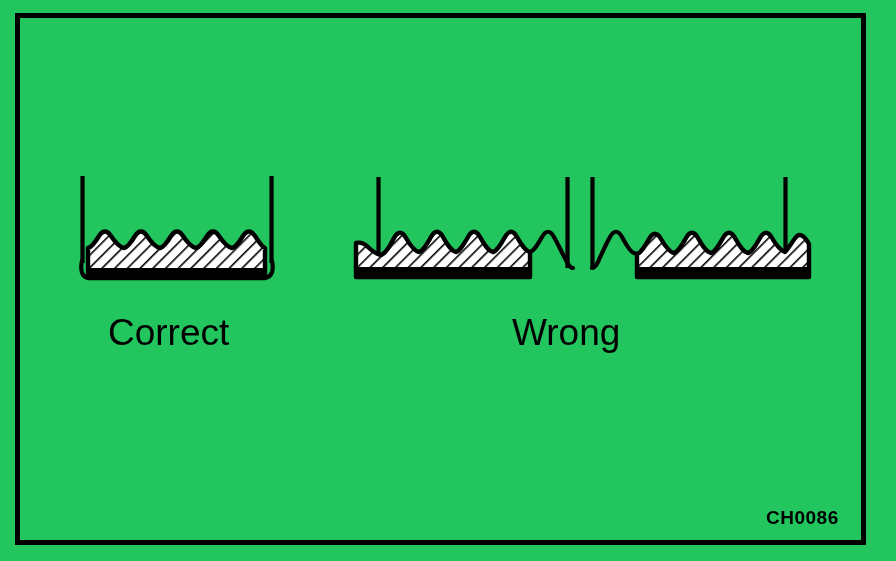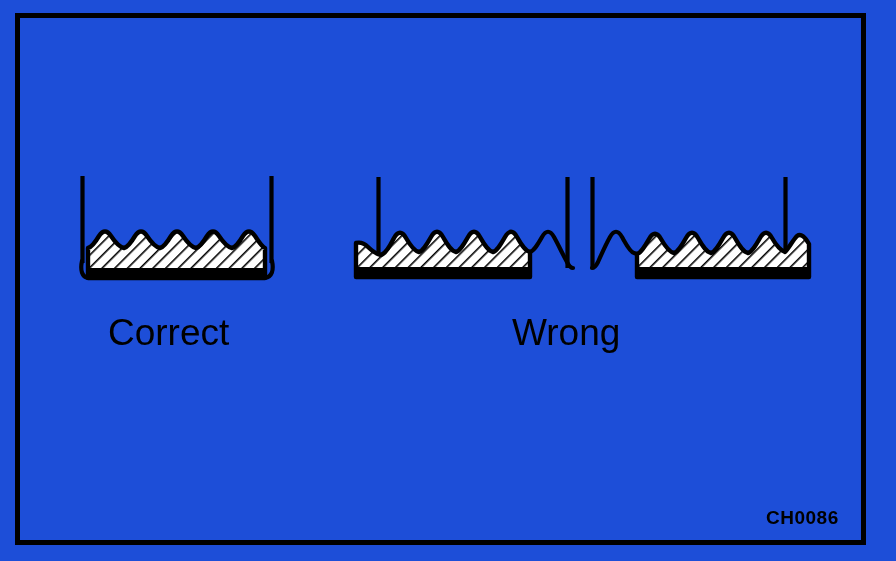--- a/index.html
+++ b/index.html
@@ -11,21 +11,21 @@
   body {
     width: 896px;
     height: 561px;
     font-family: "Liberation Sans", sans-serif;
     overflow: hidden;
   }
   #figure-root {
     position: relative;
     width: 896px;
     height: 561px;
-    background: #1d4ed8;
+    background: #22c55e;
   }
   #figure-svg {
     position: absolute;
     left: 0;
     top: 0;
     display: block;
   }
   .label-text {
     font-family: "Liberation Sans", sans-serif;
     font-size: 37px;

